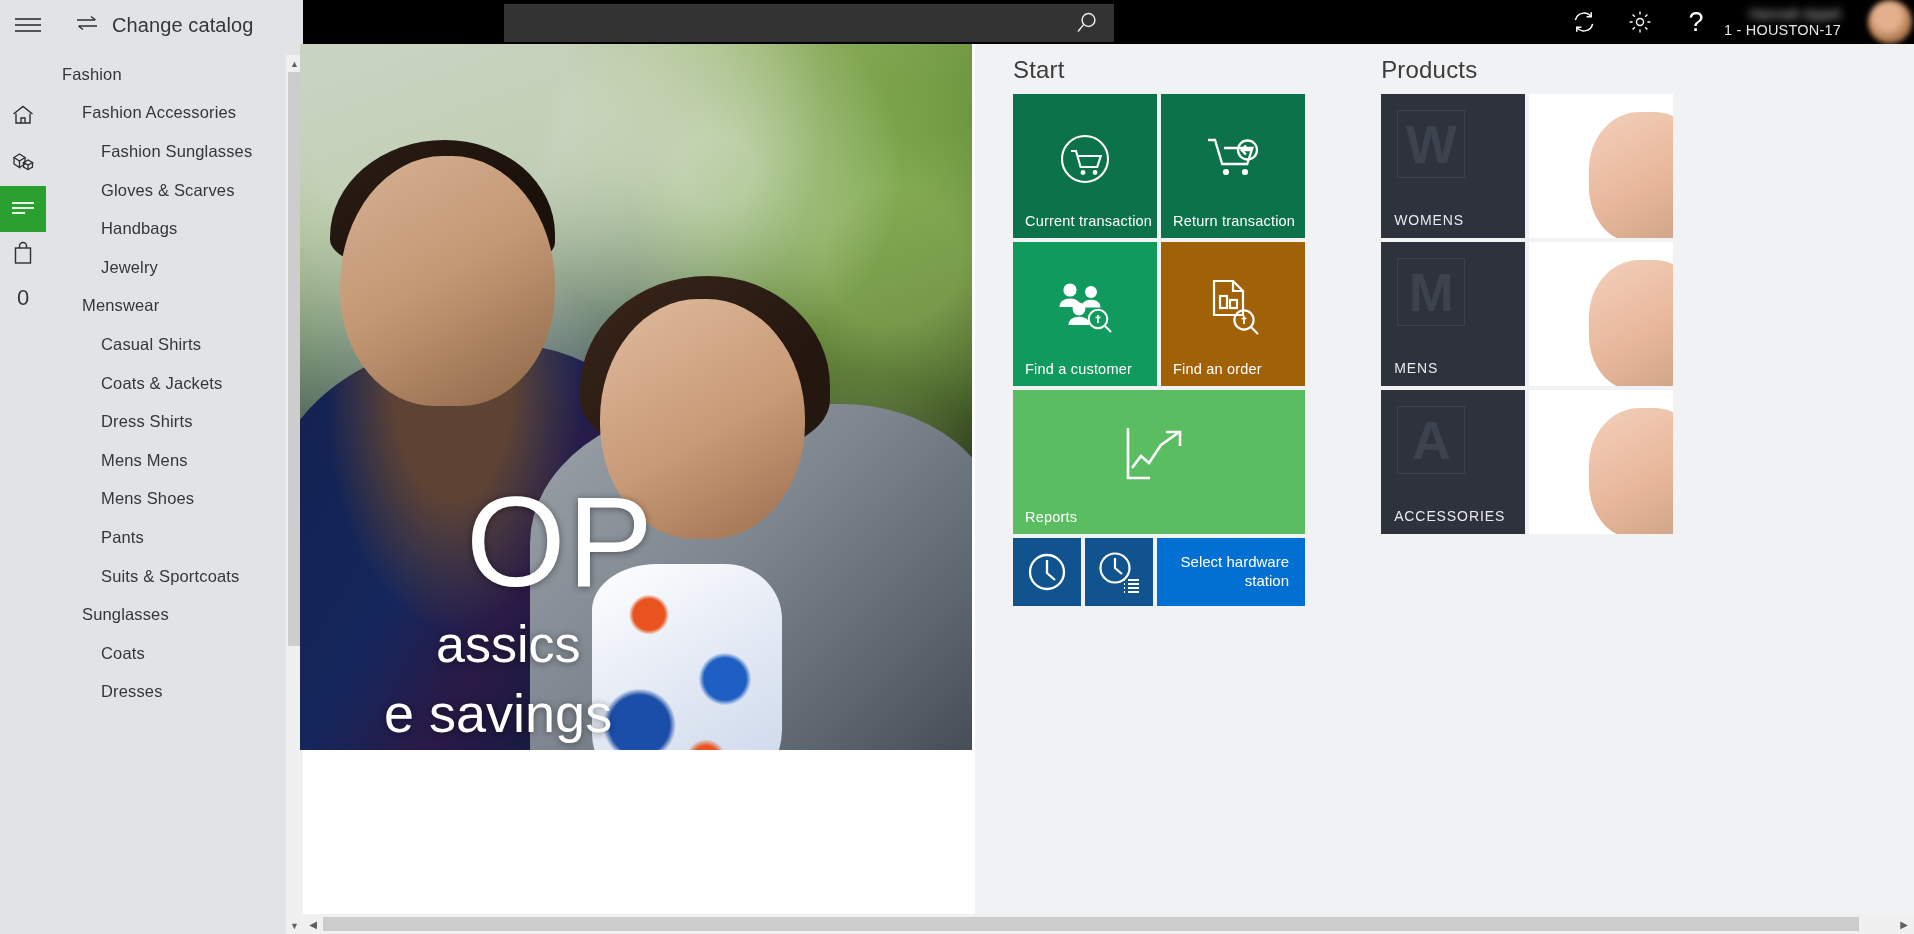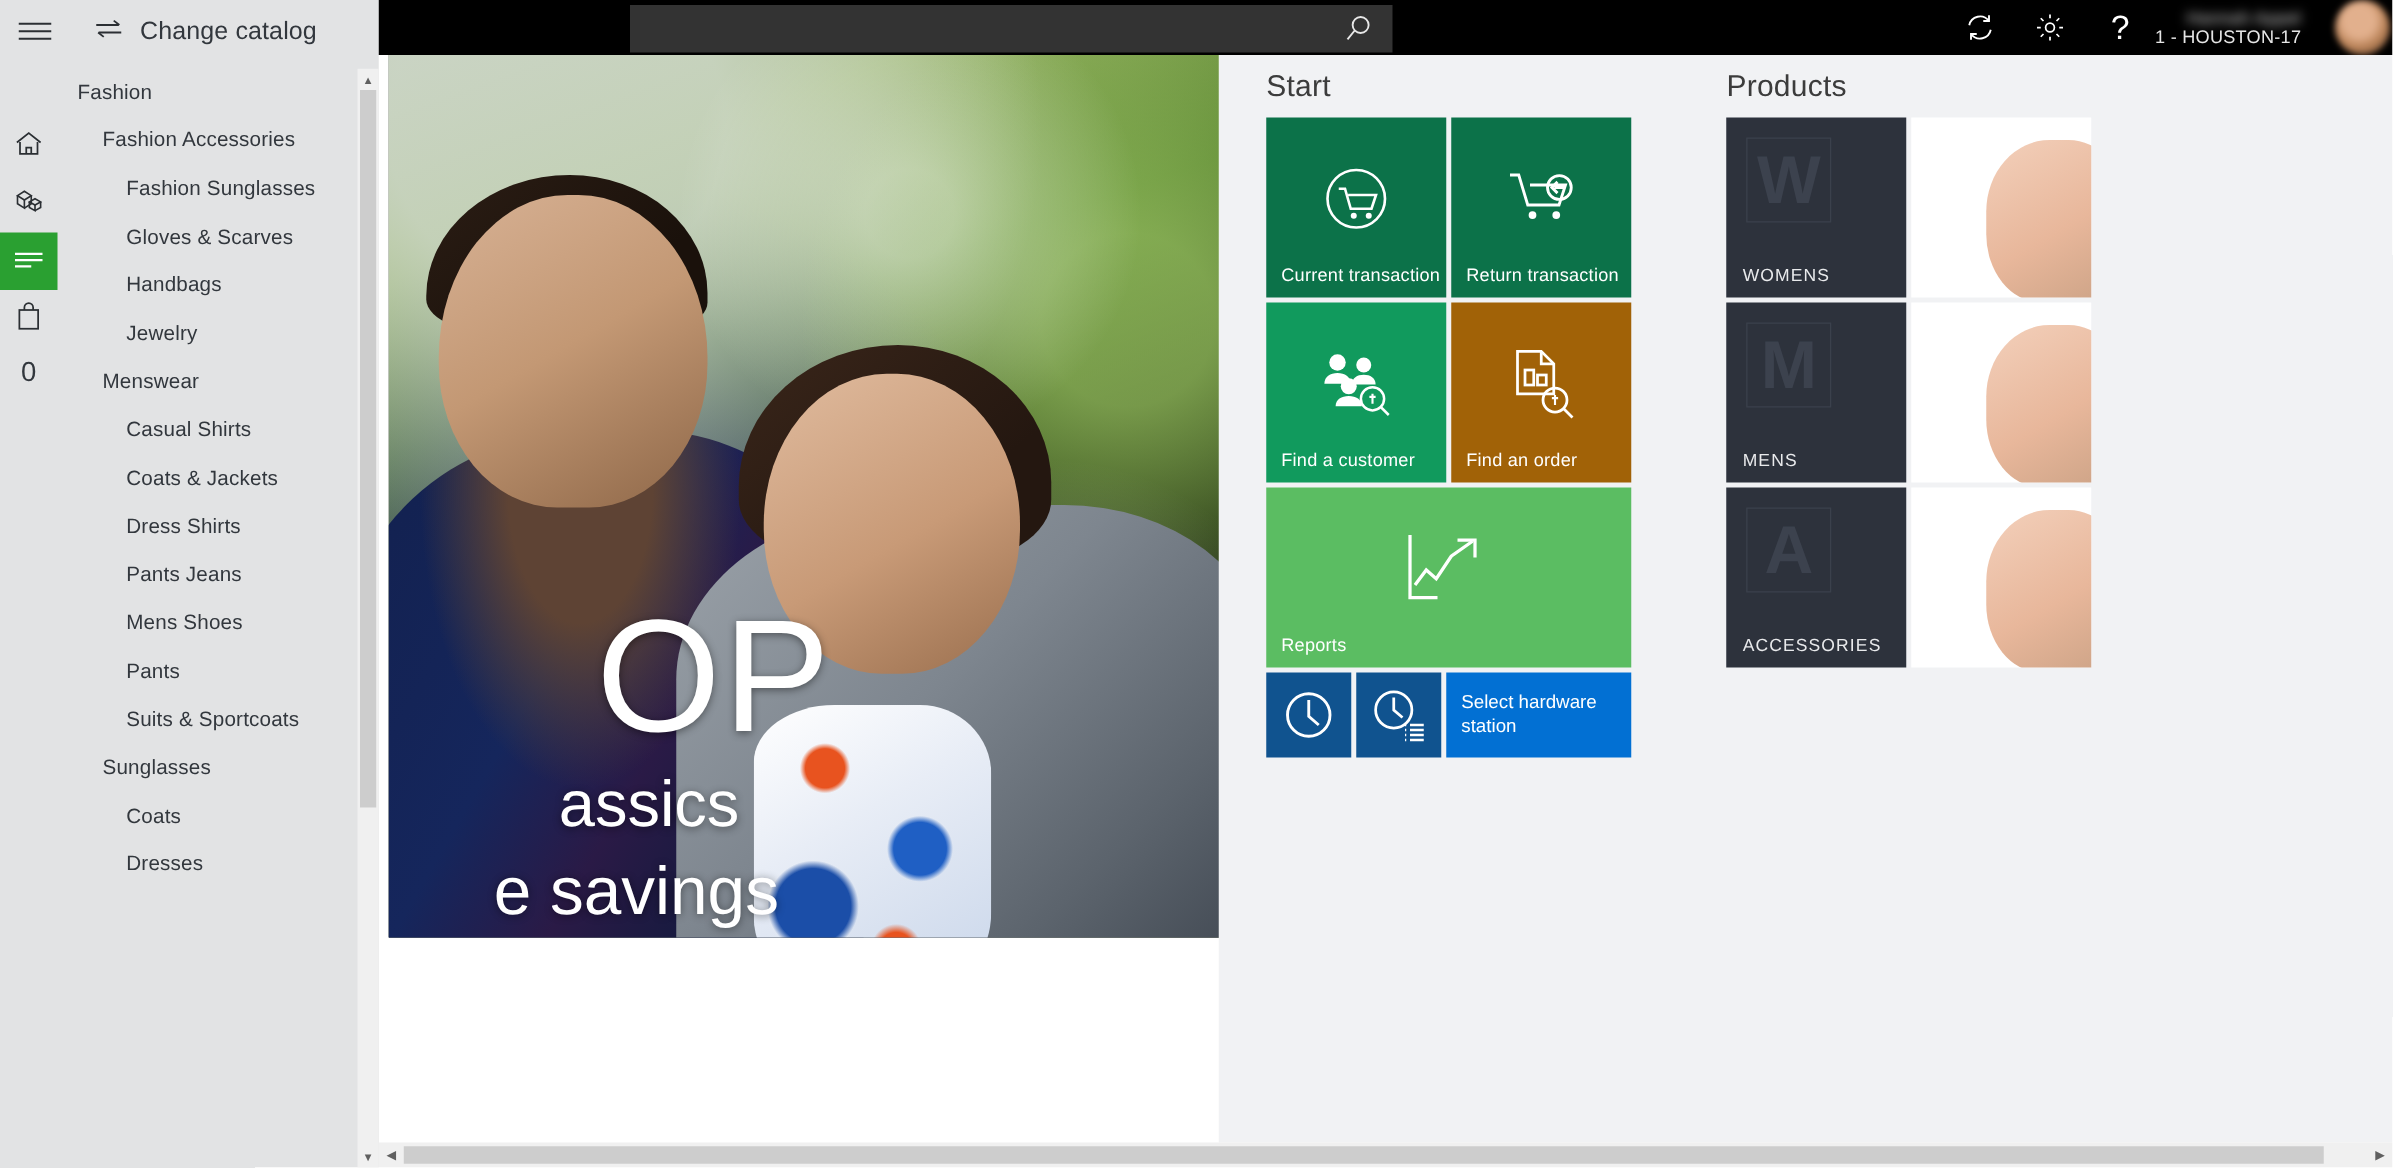--- a/index.html
+++ b/index.html
@@ -73,21 +73,21 @@
     color: #606060; font-size: 9px; cursor: pointer;
   }
   .vscroll .arrow.bot { position: absolute; bottom: 0; left: 0; }
   .vscroll .thumb {
     position: absolute; left: 2px; top: 17px; width: 13px; height: 574px;
     background: #cdcdcd; cursor: pointer;
   }
 
   
   .hero {
-    position: absolute; left: 311px; top: 44px; width: 672px; height: 706px;
+    position: absolute; left: 300px; top: 44px; width: 672px; height: 706px;
     overflow: hidden;
     background: #1b2a10;
   }
   .hero-bg {
     position: absolute; inset: 0;
     background:
       radial-gradient(circle at 78% 78%, rgba(255,255,255,.30) 0 6%, rgba(0,0,0,0) 30%),
       radial-gradient(circle at 62% 18%, rgba(255,255,255,.42) 0 5%, rgba(0,0,0,0) 26%),
       radial-gradient(circle at 88% 30%, rgba(180,220,120,.55) 0 9%, rgba(0,0,0,0) 34%),
       radial-gradient(circle at 20% 8%, rgba(205,215,200,.85) 0 16%, rgba(0,0,0,0) 46%),
@@ -369,21 +369,21 @@
           <div class="cat-row lvl2">
             <span>Casual Shirts</span>
           </div>
           <div class="cat-row lvl2">
             <span>Coats &amp; Jackets</span>
           </div>
           <div class="cat-row lvl2">
             <span>Dress Shirts</span>
           </div>
           <div class="cat-row lvl2">
-            <span>Pants Jeans</span>
+            <span>Mens Mens</span>
           </div>
           <div class="cat-row lvl2">
             <span>Mens Shoes</span>
           </div>
           <div class="cat-row lvl2">
             <span>Pants</span>
           </div>
           <div class="cat-row lvl2">
             <span>Suits &amp; Sportcoats</span>
           </div>
@@ -519,21 +519,21 @@
             <span style="display: block; margin-bottom: 14px;">
               <svg width="78" height="62" viewBox="0 0 78 62" fill="none" stroke="#fff" stroke-width="2.6">
      <path d="M8 4v50h22"></path>
      <path d="M12 44l9-12 8 7 12-18 17-12"></path>
      <path d="M46 8h14v14"></path>
               </svg>
             </span>
             <div class="tile-label">Reports</div>
           </div>
         </div>
-      <div class="tilegrid" id="start-small-tiles" style="margin-top:4px;">
+      <div class="tilegrid" id="start-small-tiles" style="margin-top:4px;text-align:right;">
           <div class="tile tile-small" style="background: rgb(16, 83, 143);">
             <span>
               <svg width="44" height="44" viewBox="0 0 44 44" fill="none" stroke="#fff" stroke-width="2.3">
      <circle cx="22" cy="22" r="17"></circle>
                 <path d="M22 10v13l8 7"></path>
               </svg>
             </span>
           </div>
           <div class="tile tile-small" style="background: rgb(16, 83, 143);">
             <span>

